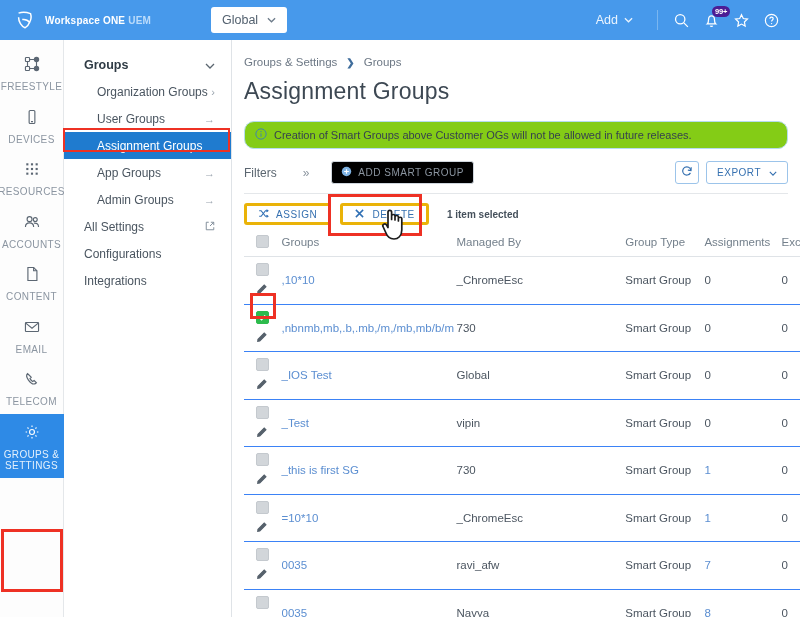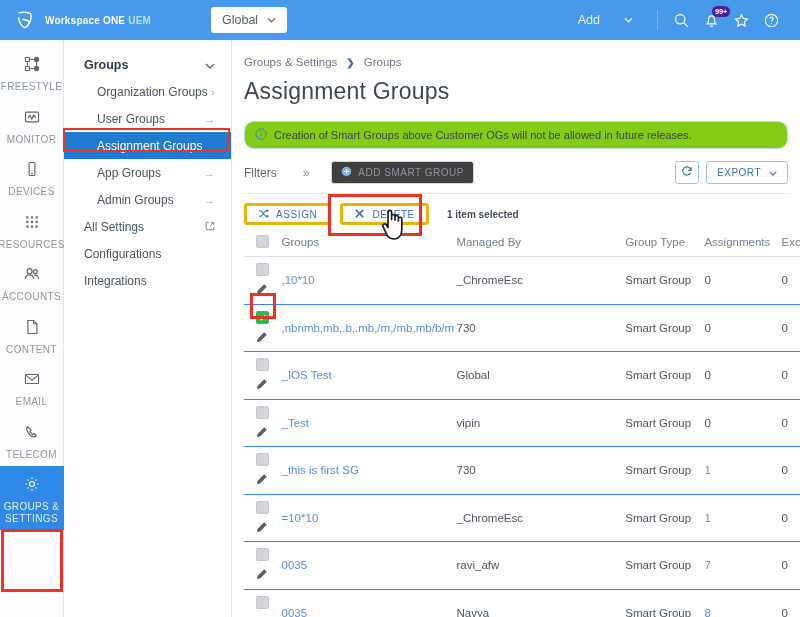--- a/index.html
+++ b/index.html
@@ -23,21 +23,21 @@
   .og-pill {
     background: #fff; color: #53616f; border-radius: 3px;
     height: 26px; padding: 0 11px; display: flex; align-items: center; gap: 9px;
     font-size: 12.5px; cursor: pointer;
   }
   .og-pill .caret { font-size: 9px; color: #6d7b8a; }
   .top-right {
     margin-left: auto; display: flex; align-items: center; gap: 0; padding-right: 14px; height: 100%;
   }
   .add-menu {
-    display: flex; align-items: center; gap: 24px; font-size: 12.5px;
+    display: flex; align-items: center; gap: 6px; font-size: 12.5px;
     color: #eaf4fe; padding: 4px 16px; cursor: pointer; height: 100%;
   }
   .add-menu .caret { font-size: 9px; }
   .divider-v { width: 1px; height: 20px; background: #7ab6f0; margin: 0 8px; }
   .ic-btn {
     width: 30px; height: 100%; display: flex; align-items: center; justify-content: center;
     cursor: pointer; position: relative;
   }
   .ic-btn svg { display: block; }
   .badge {
@@ -102,21 +102,21 @@
 
   .toolbar {
     display: flex; align-items: center; margin: 12px 12px 0 12px; padding-bottom: 9px;
     border-bottom: 1px solid #e4e7ea; gap: 0;
   }
   .filters-lbl { font-size: 12px; color: #5b6670; }
   .filters-chev { color: #8c96a0; font-size: 12px; margin-left: 26px; margin-right: 22px; cursor: pointer; }
   .btn-outline {
     border: 1px solid #cfd6dd; border-radius: 3px; height: 23px;
     display: inline-flex; align-items: center; gap: 6px; padding: 0 9px;
-    font-size: 10px; color: #8b95a0; letter-spacing: .5px; background: #404040; cursor: pointer;
+    font-size: 10px; color: #8b95a0; letter-spacing: .5px; background: #000000; cursor: pointer;
   }
   .tb-right { margin-left: auto; display: flex; align-items: center; gap: 7px; }
   .btn-icon {
     width: 24px; height: 23px; border: 1px solid #9cc4ea; border-radius: 3px;
     display: flex; align-items: center; justify-content: center; cursor: pointer; background: #fff;
   }
   .btn-export {
     border: 1px solid #9cc4ea; border-radius: 3px; height: 23px; padding: 0 10px;
     display: flex; align-items: center; gap: 8px; font-size: 10px; color: #3570b0;
     letter-spacing: .5px; background: #fff; cursor: pointer;
@@ -253,29 +253,20 @@
             <rect x="3" y="3" width="5" height="5" rx="1"></rect>
               <circle cx="16.5" cy="5.5" r="2.6" fill="#5c6773"></circle>
             <rect x="3" y="14" width="5" height="5" rx="1"></rect>
               <circle cx="16.5" cy="16.5" r="2.6" fill="#5c6773"></circle>
             <path d="M8 5.5 L13.9 5.5 M5.5 8 L5.5 14 M8 16.5 L13.9 16.5 M16.5 8.1 L16.5 13.9"></path>
           </svg>
         </span>
         <span class="rail-label">FREESTYLE</span>
       </div>
 
-      <div class="rail-item">
-        <span>
-          <svg width="18" height="18" viewBox="0 0 22 22" fill="none" stroke="#5c6773" stroke-width="1.4">
-            <rect x="3" y="5" width="16" height="12" rx="1.3"></rect>
-            <path d="M6 12.5 L8.5 9 L10.8 13.5 L13 8.5 L16 12.5"></path>
-          </svg>
-        </span>
-        <span class="rail-label">MONITOR</span>
-      </div>
 
       <div class="rail-item">
         <span>
           <svg width="18" height="18" viewBox="0 0 22 22" fill="none" stroke="#5c6773" stroke-width="1.4">
             <rect x="7.5" y="3" width="7" height="16" rx="1.3"></rect>
               <path d="M9.8 16.6 L12.2 16.6"></path>
           </svg>
         </span>
         <span class="rail-label">DEVICES</span>
       </div>

